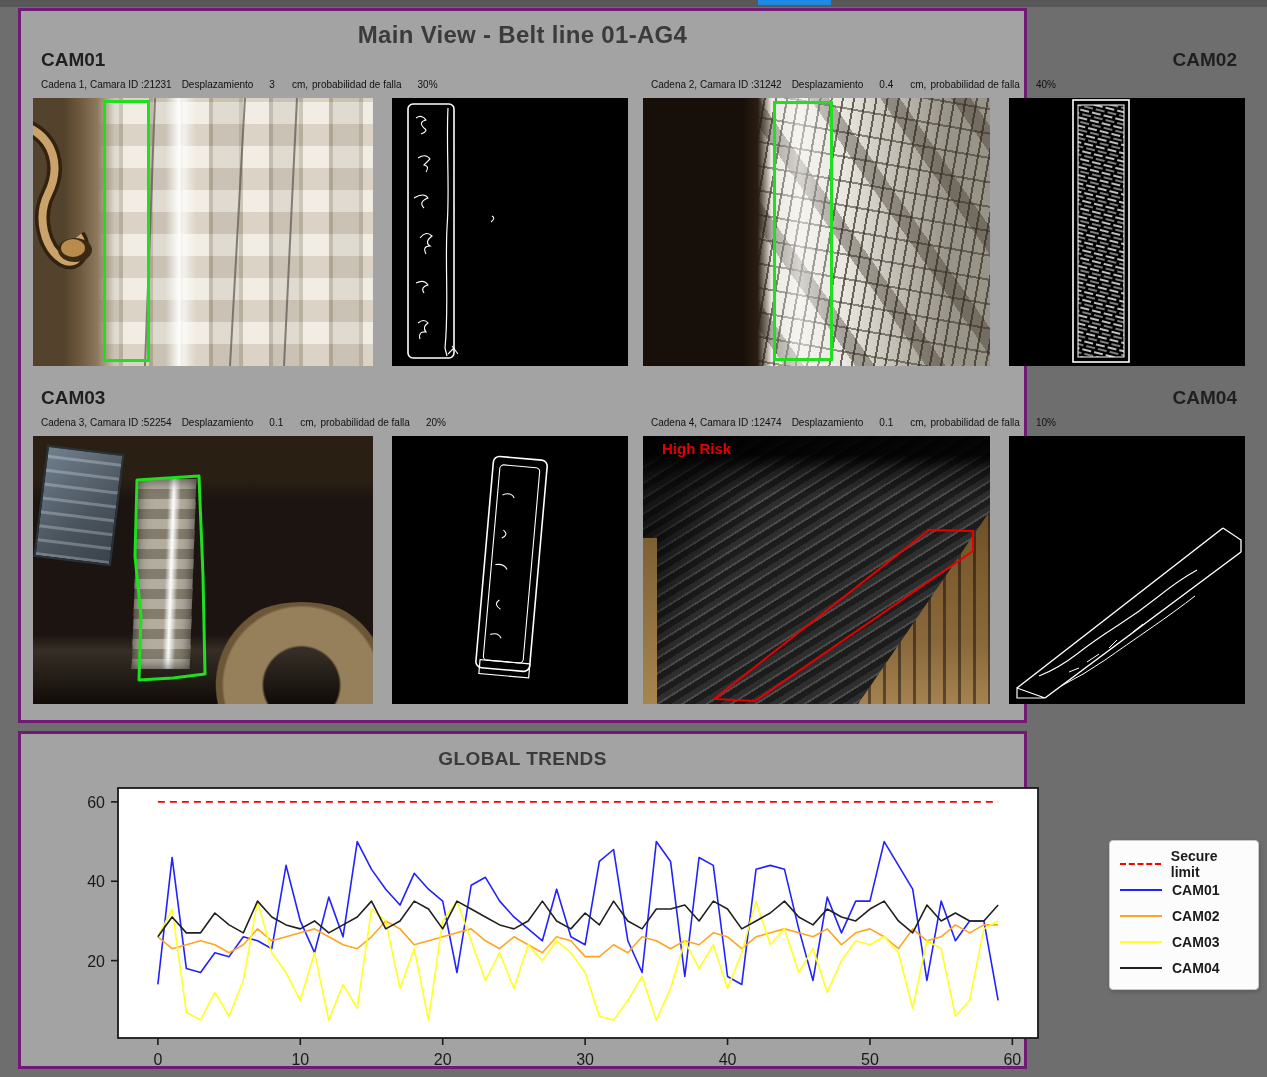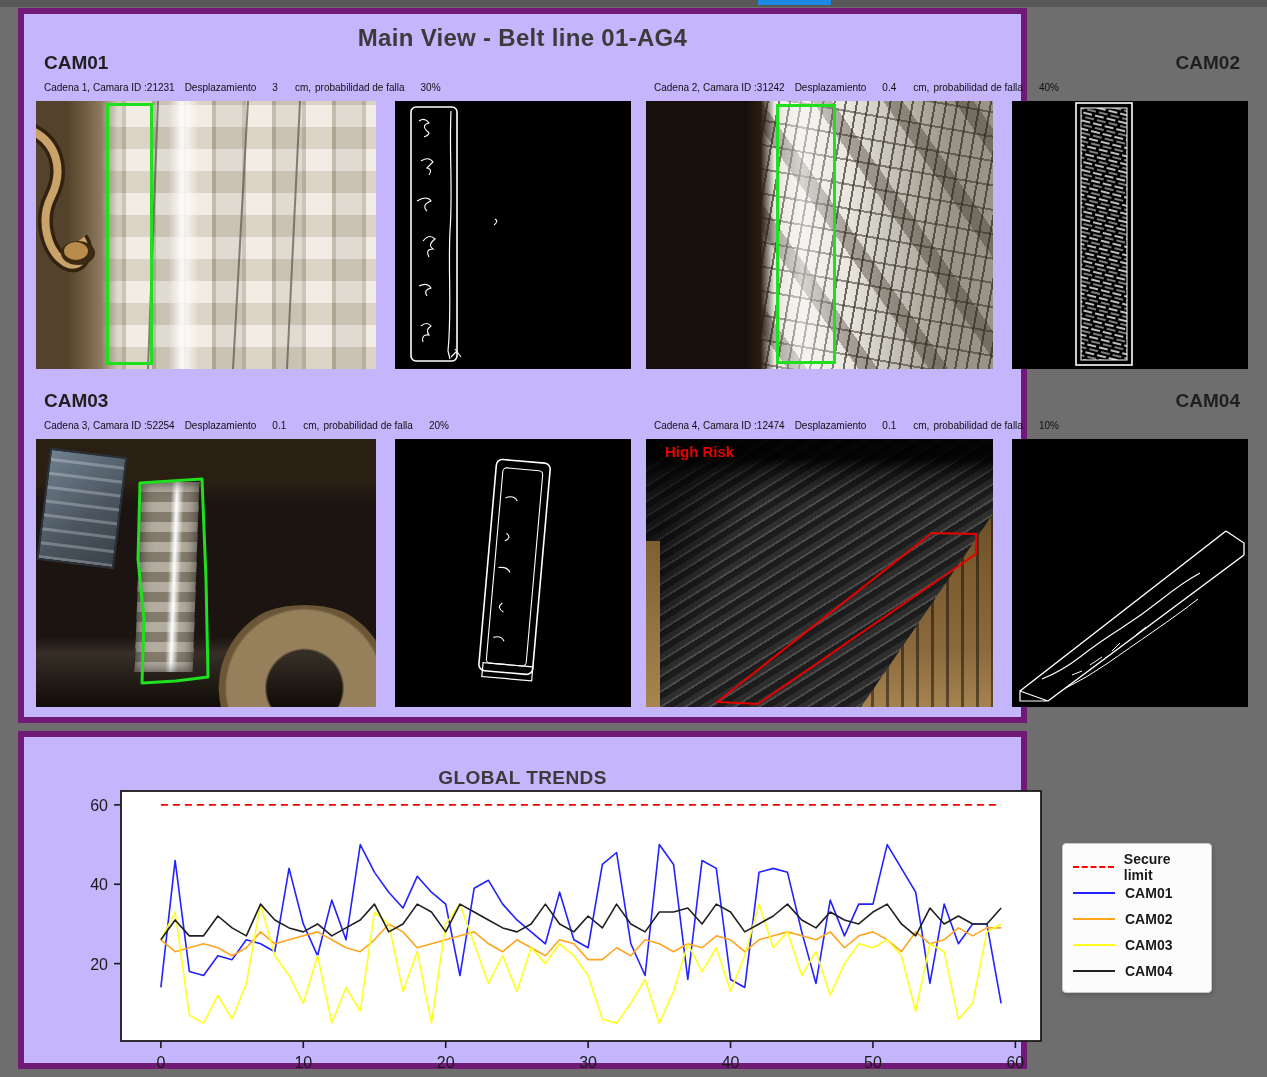--- a/index.html
+++ b/index.html
@@ -1,21 +1,21 @@
 <!DOCTYPE html>
 <html><head>
 <meta charset="utf-8">
 <style>
   * { margin:0; padding:0; box-sizing:border-box; }
   body { font-family:"Liberation Sans", sans-serif; }
   .screen { position:relative; width:1267px; height:1077px; background:#6e6e6e; overflow:hidden; }
   .top-edge { position:absolute; left:0; top:0; width:100%; height:7px; background:#585858; }
   .accent-bar { position:absolute; left:758px; top:0; width:73px; height:5px; background:#1e88e5; }
 
-  .panel { position:absolute; left:18px; width:1009px; background:#c4b5fd; border:6px solid #701a75; }
+  .panel { position:absolute; left:18px; width:1009px; background:#a3a3a3; border:3px solid #701a75; }
   .main-panel { top:8px; height:715px; }
   .trends-panel { top:731px; height:338px; }
 
   .main-title { text-align:center; margin-top:10px; font-size:24px; font-weight:bold; color:#3b3b3b; letter-spacing:0.3px; }
 
   .cam-block { position:absolute; }
   #cb1 { left:12px;  top:38px;  width:597px; }
   #cb2 { left:622px; top:38px;  width:602px; }
   #cb3 { left:12px;  top:376px; width:597px; }
   #cb4 { left:622px; top:376px; width:602px; }
@@ -87,24 +87,24 @@
         repeating-linear-gradient(148deg, #4a4a4a 0 2px, #1c1c1c 2px 8px, #2e2e2e 8px 13px); }
   .cam04-post { position:absolute; left:0; bottom:0; width:4%; height:62%;
       background:linear-gradient(180deg, #7c6034, #a8854e); }
 
   .bbox { position:absolute; border:3px solid #1fe01f; }
   .bbox-1 { left:70px; top:2px; width:47px; height:262px; }
   .bbox-2 { left:130px; top:3px; width:60px; height:260px; }
   .risk-label { position:absolute; left:19px; top:4px; font-size:15px; font-weight:bold; color:#e60000; }
 
   
-  .trends-title { text-align:center; margin-top:30px; font-size:19px; font-weight:bold; color:#3b3b3b; letter-spacing:0.4px; }
+  .trends-title { text-align:center; margin-top:14px; font-size:19px; font-weight:bold; color:#3b3b3b; letter-spacing:0.4px; }
   #trend-chart { position:absolute; left:0; top:0; width:1231px; height:338px; }
   #trend-chart text.tick { font-family:"Liberation Sans", sans-serif; font-size:16px; fill:#1a1a1a; }
-  .legend-box { position:absolute; left:1038px; top:106px; width:150px; background:#fcfcfc;
+  .legend-box { position:absolute; left:1088px; top:106px; width:150px; background:#fcfcfc;
       border:1px solid #c9c9c9; border-radius:4px; padding:10px 10px 8px 10px;
       box-shadow:1px 2px 4px rgba(0,0,0,0.18); }
   .legend-row { display:flex; align-items:center; height:26px; }
   .legend-line { display:inline-block; width:42px; border-top:2px solid #000; }
   .legend-line.dashed { border-top-style:dashed; }
   .legend-label { margin-left:10px; font-size:14px; font-weight:bold; color:#1a1a1a; }
 </style>
 </head>
 <body>
 

